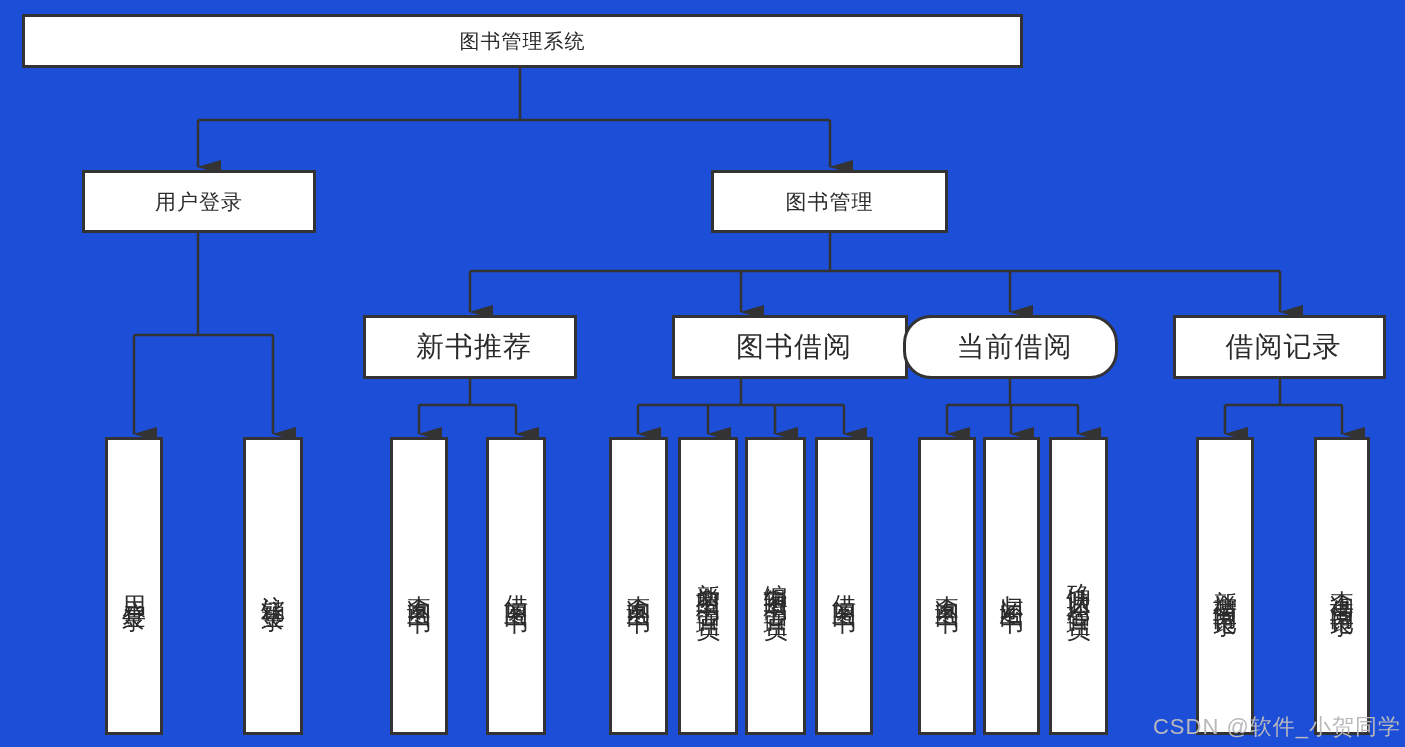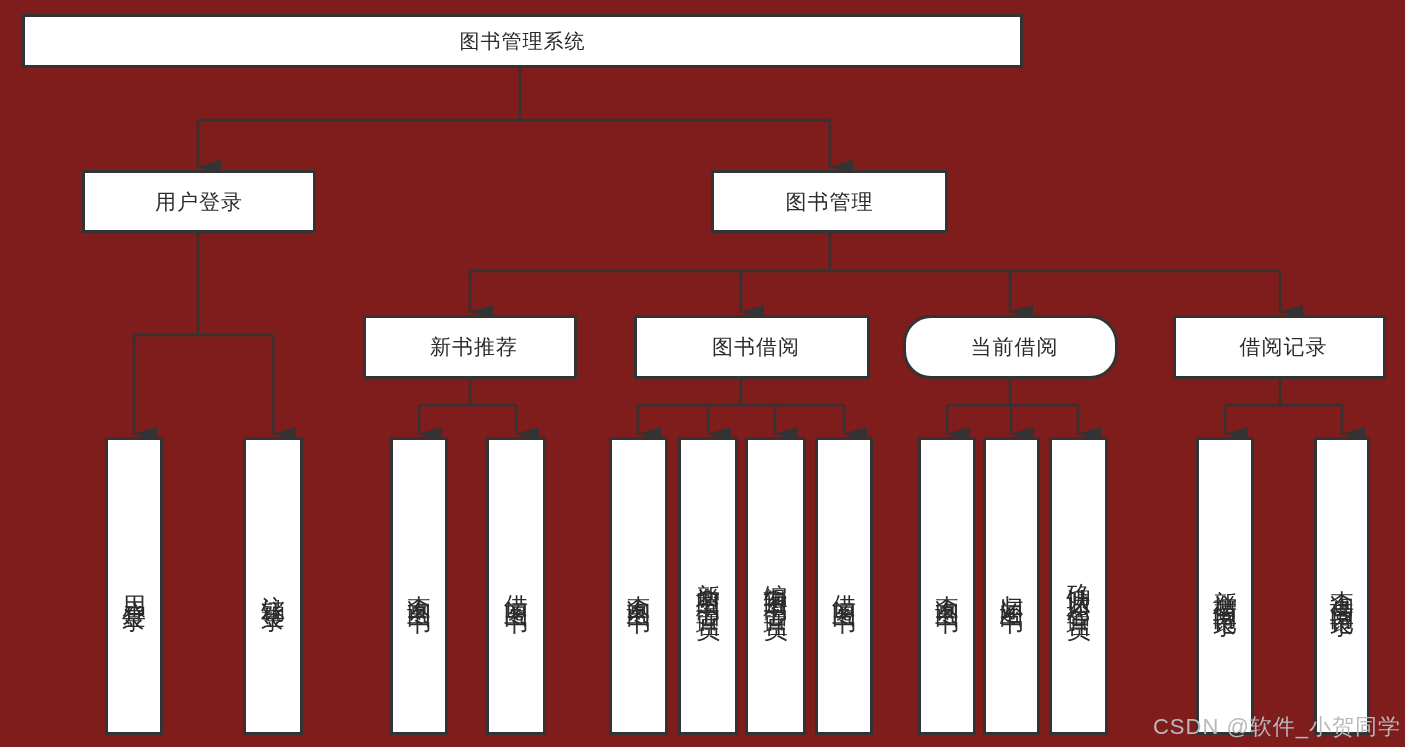--- a/index.html
+++ b/index.html
@@ -1,20 +1,20 @@
 <!DOCTYPE html>
 <html><head>
 <meta charset="utf-8">
 <style>
   html, body { margin: 0; padding: 0; background: #ffffff; }
   #canvas {
     position: relative;
     width: 1405px;
     height: 747px;
-    background: #7f1d1d;
+    background: #1d4ed8;
     font-family: "Liberation Sans", "DejaVu Sans", sans-serif;
     overflow: hidden;
   }
   #wires {
     position: absolute;
     left: 0; top: 0;
     width: 1405px; height: 747px;
     pointer-events: none;
   }
   .node {
@@ -24,21 +24,21 @@
     background: #ffffff;
     display: flex;
     align-items: center;
     justify-content: center;
     color: #2b2b2b;
     text-align: center;
     letter-spacing: 1px;
   }
   .node.root  { font-size: 20px; }
   .node.h2    { font-size: 21px; }
-  .node.h3    { font-size: 21px; padding-left: 8px; }
+  .node.h3    { font-size: 28px; padding-left: 8px; }
   .node.leaf {
     writing-mode: vertical-rl;
     font-size: 24px;
     letter-spacing: 5px;
     line-height: 1;
     padding: 4px 0;
   }
   .watermark {
     position: absolute;
     right: 4px;
@@ -103,21 +103,21 @@
       <path d="M1342,405 V434" marker-end="url(#arrow)"></path>
     </g>
   </svg>
 
   <div class="node root" style="left:22px; top:14px; width:1001px; height:54px;">图书管理系统</div>
 
   <div class="node h2" style="left:82px; top:170px; width:234px; height:63px;">用户登录</div>
   <div class="node h2" style="left:711px; top:170px; width:237px; height:63px;text-align:right;">图书管理</div>
 
   <div class="node h3" style="left:363px; top:315px; width:214px; height:64px;">新书推荐</div>
-  <div class="node h3" style="left:634px; top:315px; width:236px; height:64px;">图书借阅</div>
+  <div class="node h3" style="left:672px; top:315px; width:236px; height:64px;">图书借阅</div>
   <div class="node h3" style="left:903px; top:315px; width:215px; height:64px;border-radius:28px;">当前借阅</div>
   <div class="node h3" style="left:1173px; top:315px; width:213px; height:64px;">借阅记录</div>
 
   <div class="node leaf" style="left:105px; top:437px; width:58px; height:298px;">用户登录</div>
   <div class="node leaf" style="left:243px; top:437px; width:60px; height:298px;">注销登录</div>
 
   <div class="node leaf" style="left:390px; top:437px; width:58px; height:298px;">查询图书</div>
   <div class="node leaf" style="left:486px; top:437px; width:60px; height:298px;">借阅图书</div>
 
   <div class="node leaf" style="left:609px; top:437px; width:59px; height:298px;">查询图书</div>

